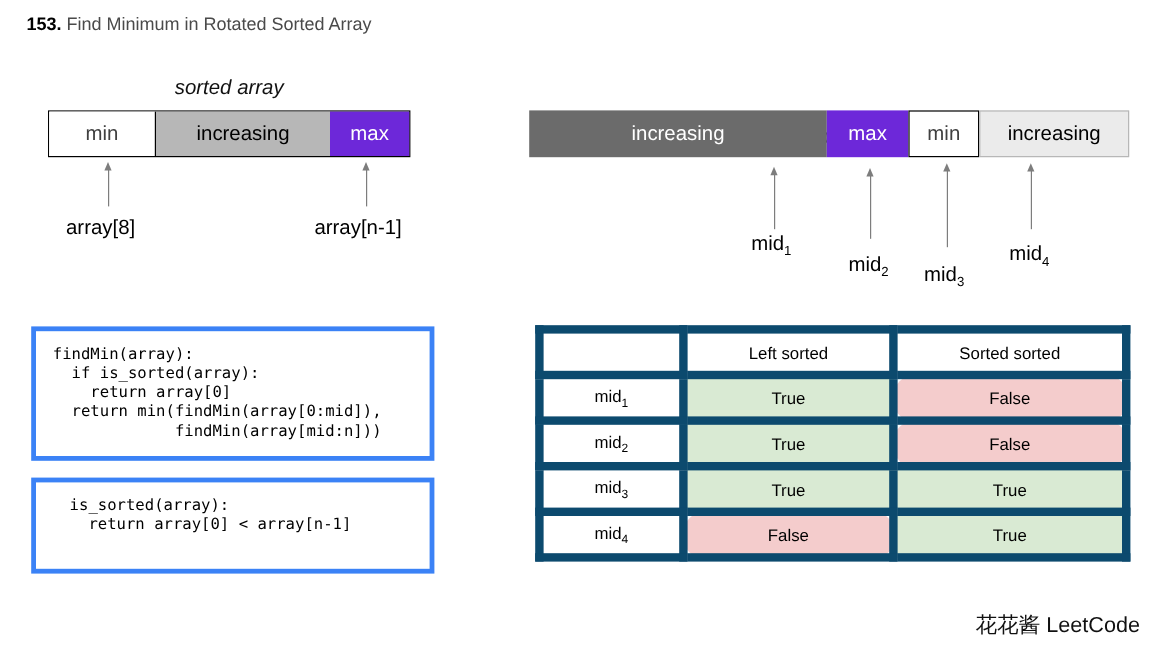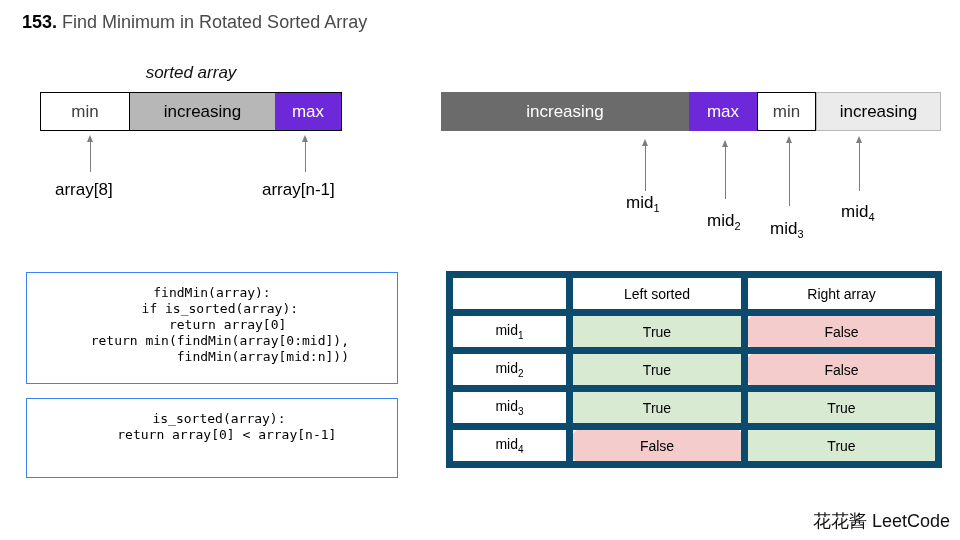--- a/index.html
+++ b/index.html
@@ -2,21 +2,21 @@
 <html><head>
 <meta charset="utf-8">
 <style>
   * { margin:0; padding:0; box-sizing:border-box; }
   html,body { background:#fff; }
   .canvas {
     position:relative; width:960px; height:540px; background:#ffffff;
     font-family:"Liberation Sans", sans-serif; color:#111; overflow:hidden;
   }
   
-  .slide-title { position:absolute; left:22px; top:12px; font-size:18px; }
+  .slide-title { position:absolute; left:22px; top:12px; font-size:15px; }
   .slide-title .num { color:#000; font-weight:700; }
   .slide-title .rest { color:#4a4a4a; font-weight:400; }
 
   
   .bar-caption { position:absolute; text-align:center; font-size:17px; color:#111; }
 
   
   .bar { position:absolute; height:39px; display:flex; font-size:17px; }
   .bar .seg { display:flex; align-items:center; justify-content:center; height:100%; }
   .sorted-bar { border:1px solid #000; }
@@ -34,22 +34,22 @@
     content:""; position:absolute; left:-3px; top:-6px; width:0; height:0;
     border-left:3.5px solid transparent; border-right:3.5px solid transparent;
     border-bottom:7px solid #7d7d7d;
   }
 
   .ptr-label { position:absolute; font-size:17px; color:#000; white-space:nowrap; }
   .ptr-label sub { font-size:11px; }
 
   
   .code-box {
-    position:absolute; left:26px; width:372px; border:1px solid #3b82f6;
-    padding:12px 14px; background:#fff;text-align:center;
+    position:absolute; left:26px; width:336px; border:4px solid #3b82f6;
+    padding:12px 14px; background:#fff;
   }
   .code-box pre {
     font-family:"DejaVu Sans Mono", monospace; font-size:13px; line-height:16px;
     color:#000; white-space:pre;
   }
 
   
   .truth-table { position:absolute; left:446px; top:271px; border-collapse:collapse; }
   .truth-table td {
     border:7px solid #0c4a6e; height:38px; text-align:center; vertical-align:middle;
@@ -124,21 +124,21 @@
   <div class="code-box" style="top:398px; height:80px;padding-left:28px;">
     <pre>is_sorted(array):
   return array[0] &lt; array[n-1]</pre>
   </div>
 
   <table class="truth-table">
     <tbody>
       <tr>
         <td class="col-label"></td>
         <td class="col-left">Left sorted</td>
-        <td class="col-right">Right array</td>
+        <td class="col-right">Sorted sorted</td>
       </tr>
       <tr>
         <td class="col-label"><span>mid</span><sub>1</sub></td>
         <td class="col-left bool cell-true">True</td>
         <td class="col-right bool cell-false">False</td>
       </tr>
       <tr>
         <td class="col-label"><span>mid</span><sub>2</sub></td>
         <td class="col-left bool cell-true">True</td>
         <td class="col-right bool cell-false">False</td>

